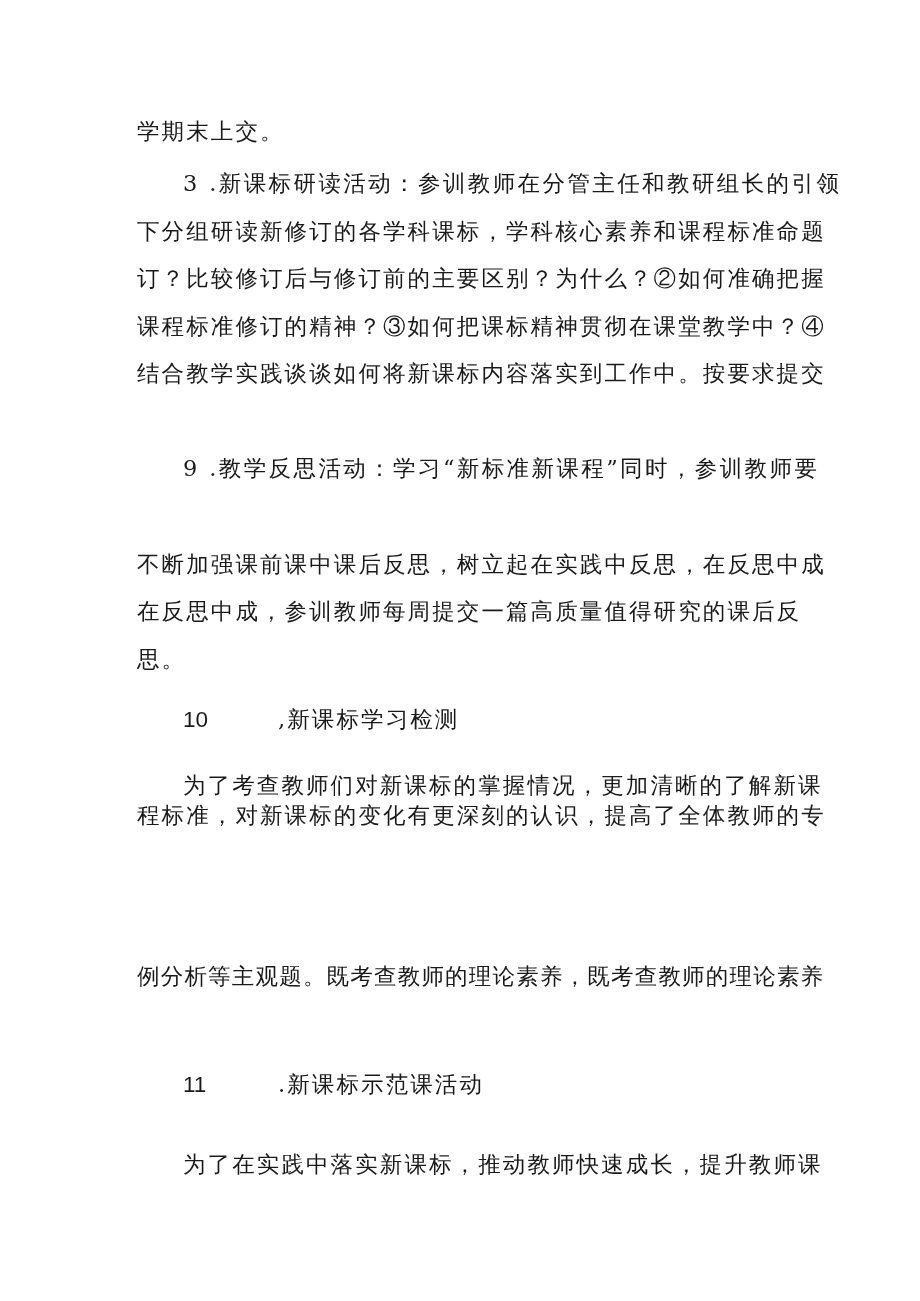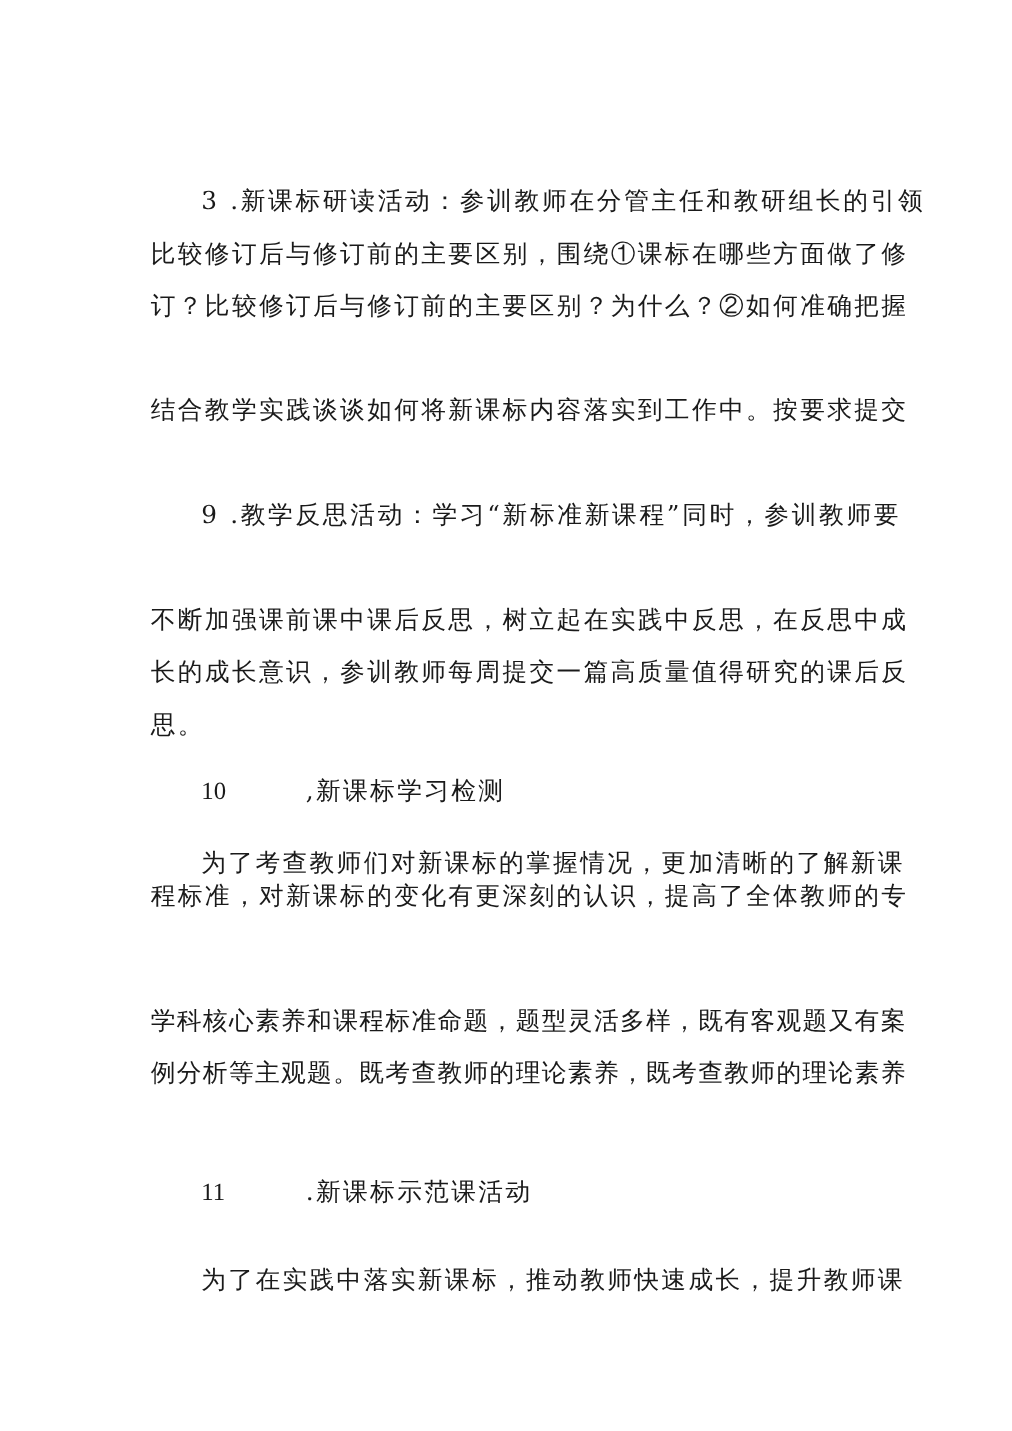--- a/index.html
+++ b/index.html
@@ -1,42 +1,43 @@
 <!DOCTYPE html>
 <html><head>
 <meta charset="utf-8">
 <style>
   html, body { margin: 0; padding: 0; background: #ffffff; }
   body { width: 920px; height: 1301px; position: relative; overflow: hidden;
          font-family: "DejaVu Serif", "Liberation Serif", serif; color: #1a1a1a; }
   .page { position: absolute; left: 0; top: 0; width: 920px; height: 1301px; }
   .line { position: absolute; left: 137px; width: 660px; font-size: 22.5px;
           line-height: 30px; white-space: nowrap; letter-spacing: 2.1px; }
-  .heading .num { display: inline-block; width: 95px; font-family: Liberation Serif, serif; letter-spacing: 0; }
+  .heading .num { display: inline-block; width: 95px; font-family: Liberation Sans, sans-serif; letter-spacing: 0; }
 </style>
 </head>
 <body>
 
 <div class="page">
+  <div class="line" style="top:116px;left:137px">学期末上交。</div>
   <div class="line" style="top:168px;left:183px;letter-spacing:2.4px">3 .新课标研读活动：参训教师在分管主任和教研组长的引领</div>
-  <div class="line" style="top:216px">比较修订后与修订前的主要区别，围绕①课标在哪些方面做了修</div>
+  <div class="line" style="top:216px">下分组研读新修订的各学科课标，学科核心素养和课程标准命题</div>
   <div class="line" style="top:263px">订？比较修订后与修订前的主要区别？为什么？②如何准确把握</div>
+  <div class="line" style="top:311px">课程标准修订的精神？③如何把课标精神贯彻在课堂教学中？④</div>
   <div class="line" style="top:358px">结合教学实践谈谈如何将新课标内容落实到工作中。按要求提交</div>
   <div class="line" style="top:453px;left:183px;letter-spacing:2.4px">9 .教学反思活动：学习“新标准新课程”同时，参训教师要</div>
   <div class="line" style="top:549px">不断加强课前课中课后反思，树立起在实践中反思，在反思中成</div>
-  <div class="line" style="top:596px">长的成长意识，参训教师每周提交一篇高质量值得研究的课后反</div>
+  <div class="line" style="top:596px">在反思中成，参训教师每周提交一篇高质量值得研究的课后反</div>
   <div class="line" style="top:644px">思。</div>
 
   <div class="line heading" style="top:704px;left:183px">
     <span class="num">10</span><span>,新课标学习检测</span>
   </div>
 
   <div class="line" style="top:770px;left:183px">为了考查教师们对新课标的掌握情况，更加清晰的了解新课</div>
   <div class="line" style="top:800px">程标准，对新课标的变化有更深刻的认识，提高了全体教师的专</div>
-  <div class="line" style="top:913px;letter-spacing:1.2px">学科核心素养和课程标准命题，题型灵活多样，既有客观题又有案</div>
   <div class="line" style="top:961px;letter-spacing:1.2px">例分析等主观题。既考查教师的理论素养，既考查教师的理论素养</div>
 
   <div class="line heading" style="top:1069px;left:183px">
     <span class="num">11</span><span>.新课标示范课活动</span>
   </div>
 
   <div class="line" style="top:1149px;left:183px">为了在实践中落实新课标，推动教师快速成长，提升教师课</div>
 </div>
 
 </body></html>

